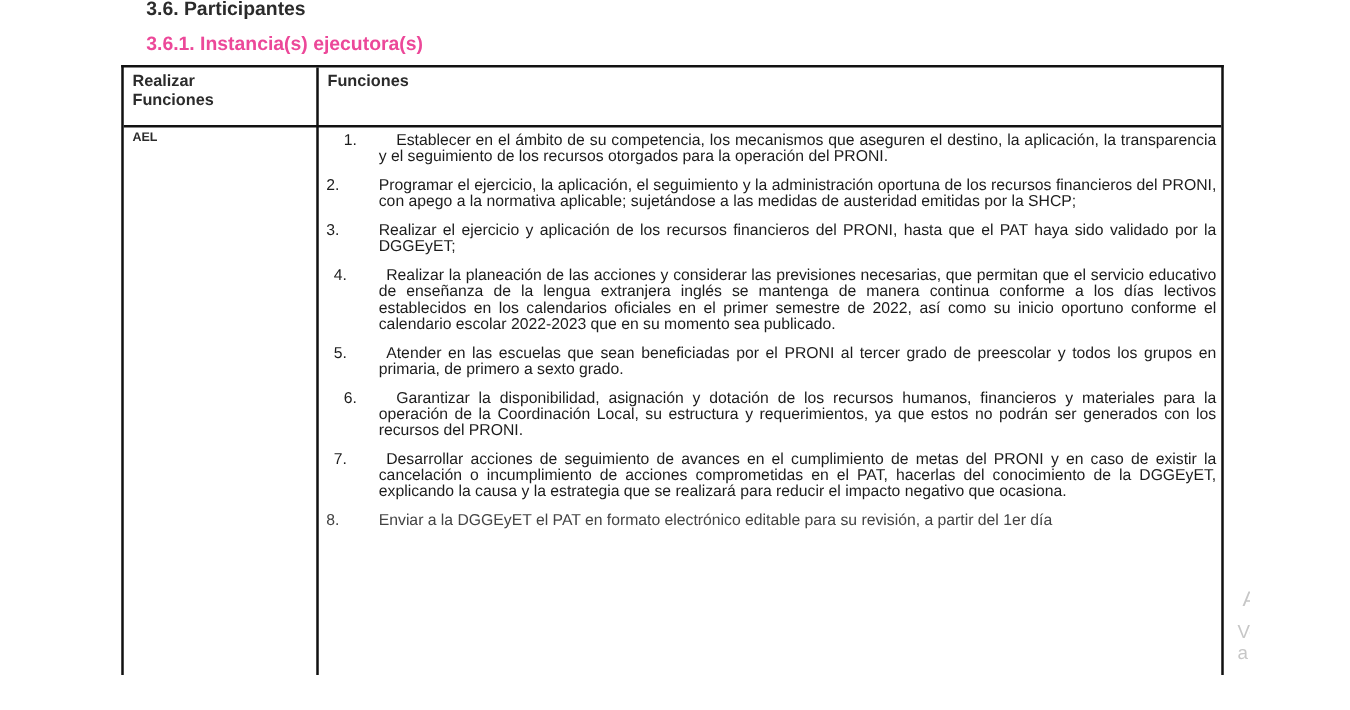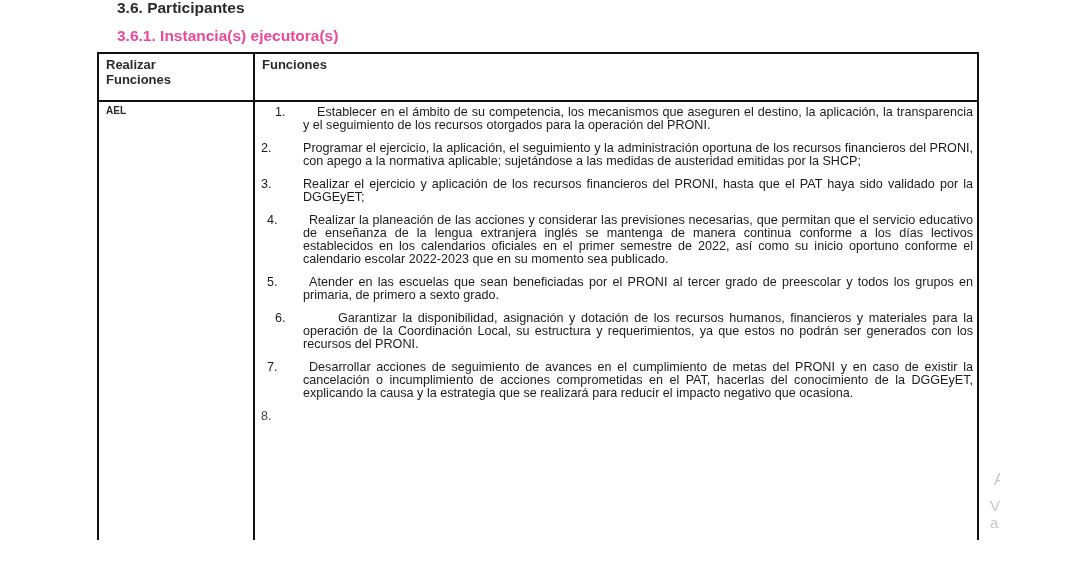--- a/index.html
+++ b/index.html
@@ -38,22 +38,22 @@
     <div class="th2">Funciones</div>
 
     <div class="inst">AEL</div>
 
     <div class="items" id="items">
         <div class="item" style="text-indent: 14px;"><span class="num">1.</span><span style="display: inline;">Establecer en el ámbito de su competencia, los mecanismos que aseguren el destino, la aplicación, la transparencia y el seguimiento de los recursos otorgados para la operación del PRONI.</span></div>
         <div class="item" style="text-indent: 0px;"><span class="num">2.</span><span style="display: inline; margin-top: 48px;">Programar el ejercicio, la aplicación, el seguimiento y la administración oportuna de los recursos financieros del PRONI, con apego a la normativa aplicable; sujetándose a las medidas de austeridad emitidas por la SHCP;</span></div>
         <div class="item" style="text-indent: 0px;"><span class="num">3.</span><span style="display: inline;">Realizar el ejercicio y aplicación de los recursos financieros del PRONI, hasta que el PAT haya sido validado por la DGGEyET;</span></div>
         <div class="item" style="text-indent: 6px;"><span class="num">4.</span><span style="display: inline;">Realizar la planeación de las acciones y considerar las previsiones necesarias, que permitan que el servicio educativo de enseñanza de la lengua extranjera inglés se mantenga de manera continua conforme a los días lectivos establecidos en los calendarios oficiales en el primer semestre de 2022, así como su inicio oportuno conforme el calendario escolar 2022-2023 que en su momento sea publicado.</span></div>
         <div class="item" style="text-indent: 6px;"><span class="num">5.</span><span style="display: inline; margin-top: 20px;">Atender en las escuelas que sean beneficiadas por el PRONI al tercer grado de preescolar y todos los grupos en primaria, de primero a sexto grado.</span></div>
-        <div class="item" style="text-indent: 14px;"><span class="num">6.</span><span style="display: inline; margin-left: 21px;">Garantizar la disponibilidad, asignación y dotación de los recursos humanos, financieros y materiales para la operación de la Coordinación Local, su estructura y requerimientos, ya que estos no podrán ser generados con los recursos del PRONI.</span></div>
+        <div class="item" style="text-indent: 14px;"><span class="num">6.</span><span style="display: inline;">Garantizar la disponibilidad, asignación y dotación de los recursos humanos, financieros y materiales para la operación de la Coordinación Local, su estructura y requerimientos, ya que estos no podrán ser generados con los recursos del PRONI.</span></div>
         <div class="item" style="text-indent: 6px;"><span class="num">7.</span><span style="display: inline;">Desarrollar acciones de seguimiento de avances en el cumplimiento de metas del PRONI y en caso de existir la cancelación o incumplimiento de acciones comprometidas en el PAT, hacerlas del conocimiento de la DGGEyET, explicando la causa y la estrategia que se realizará para reducir el impacto negativo que ocasiona.</span></div>
-        <div class="item cut" style="text-indent: 0px;"><span class="num">8.</span></div>
+        <div class="item cut" style="text-indent: 0px;"><span class="num">8.</span><span style="display: inline;">Enviar a la DGGEyET el PAT en formato electrónico editable para su revisión, a partir del 1er día</span></div>
       </div>
   </div>
 
   <div class="watermark" style="left:962px; top:470px;">Act</div>
   <div class="watermark" style="left:958px; top:497px; font-size:15px;">Ve a</div>
 </div>
 <div class="bottom-white"></div>
 
 </body></html>

